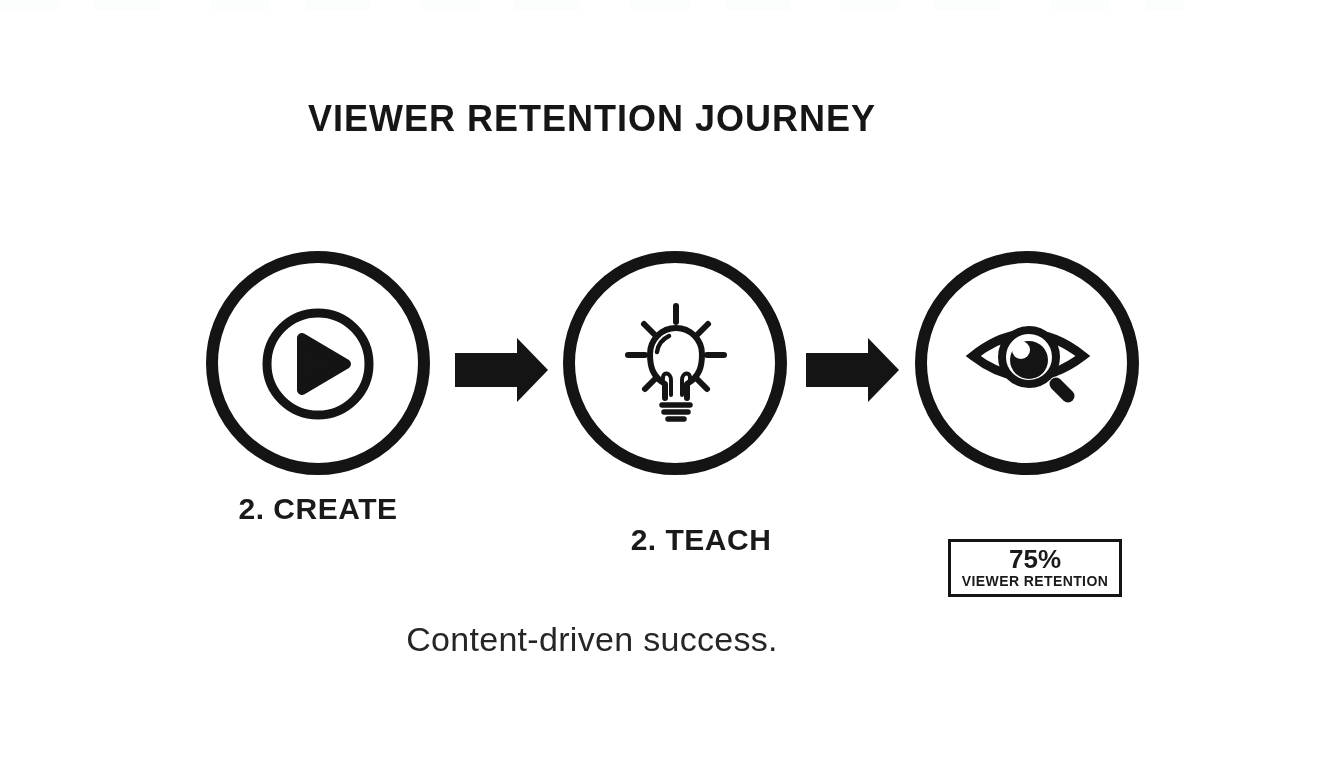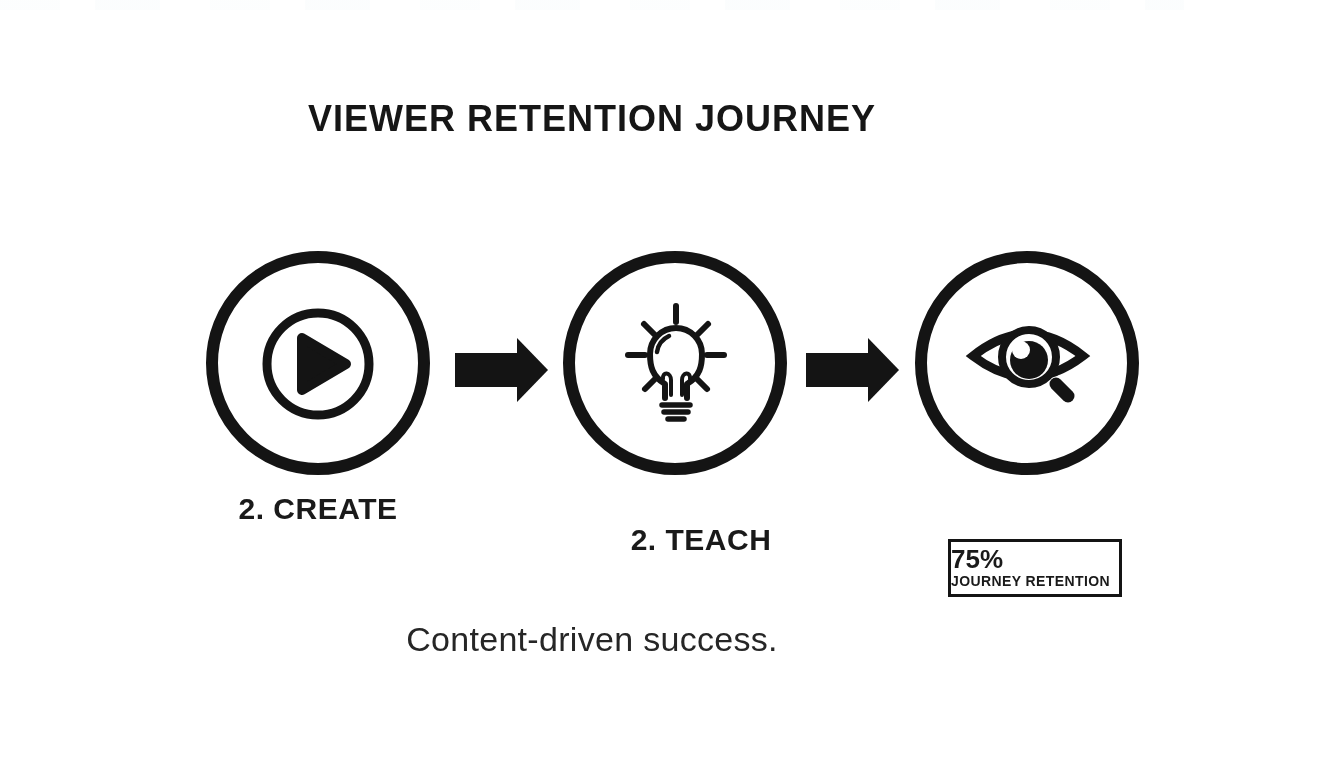--- a/index.html
+++ b/index.html
@@ -53,21 +53,21 @@
   .retention-badge {
     position: absolute;
     left: 948px;
     top: 539px;
     width: 174px;
     height: 58px;
     border: 3px solid #141414;
     background: #ffffff;
     display: flex;
     flex-direction: column;
-    align-items: flex-start;
+    align-items: center;
     justify-content: center;
     text-align: center;
   }
   .retention-value {
     font-size: 26px;
     font-weight: 700;
     line-height: 27px;
     color: #1a1a1a;
   }
   .retention-label {
@@ -156,18 +156,18 @@
     <circle cx="109" cy="102" r="9" fill="#ffffff"></circle>
     <line x1="141" y1="133" x2="160" y2="152" stroke="#ffffff" stroke-width="18"></line>
     <line x1="144" y1="136" x2="156" y2="148" stroke="#141414" stroke-width="13" stroke-linecap="round"></line>
   </svg>
 
   <div class="step-label l1">2. CREATE</div>
   <div class="step-label l2">2. TEACH</div>
 
   <div class="retention-badge">
     <div class="retention-value">75%</div>
-    <div class="retention-label">JOURNEY RETENTION</div>
+    <div class="retention-label">VIEWER RETENTION</div>
   </div>
 
   <div class="caption">Content-driven success.</div>
 
 </div>
 
 </body></html>

